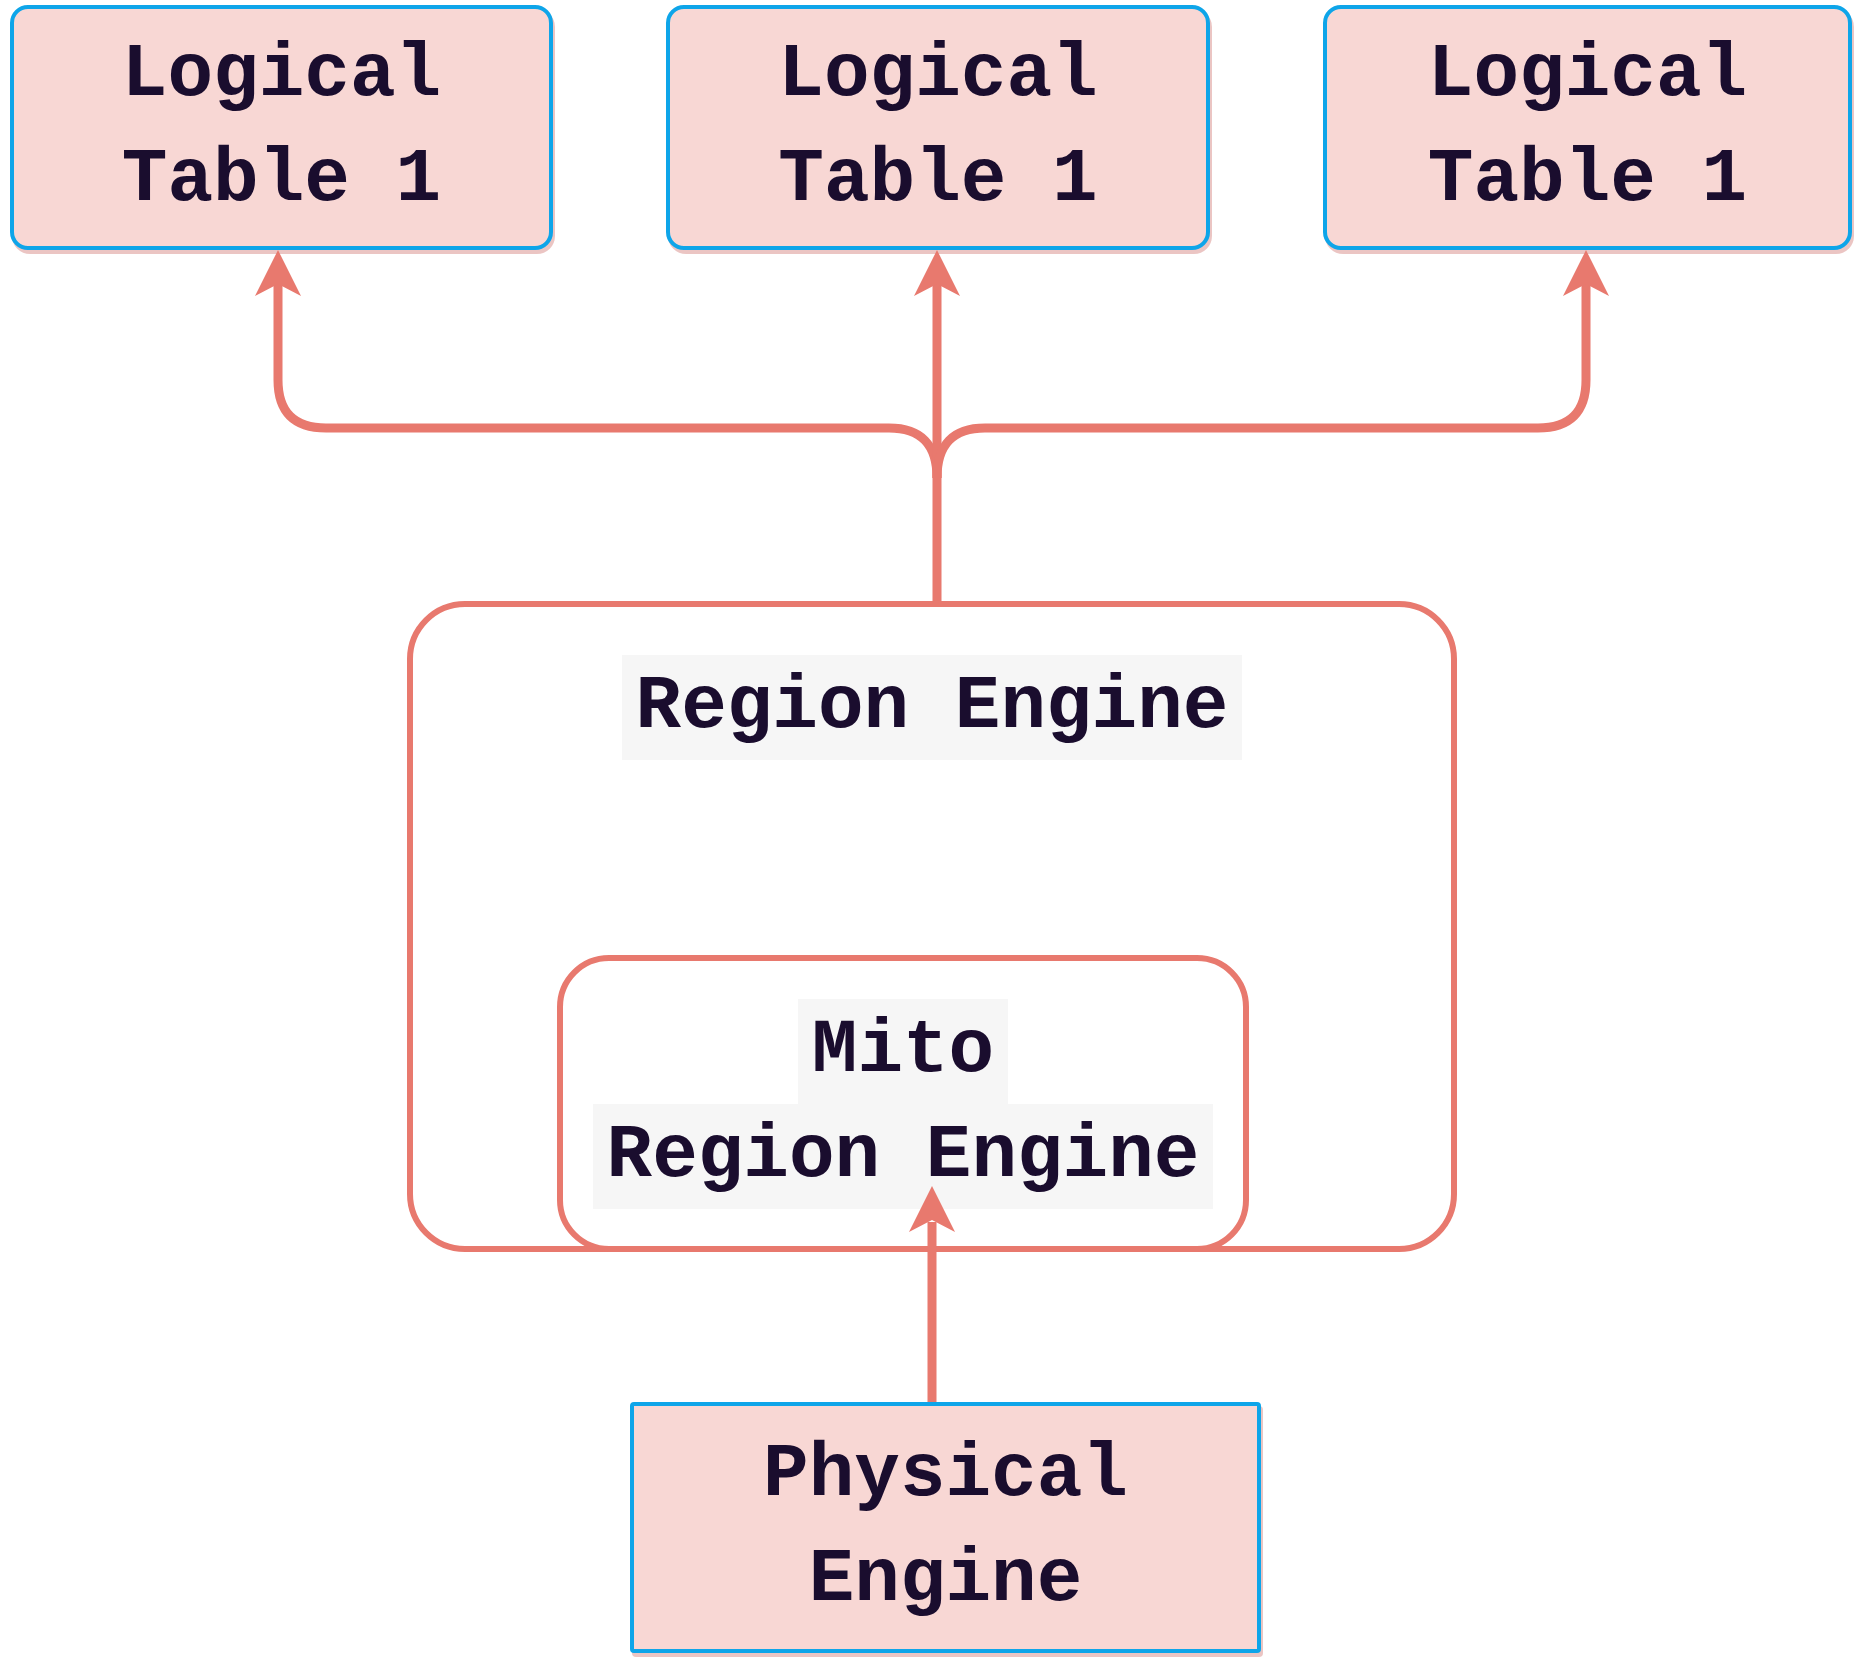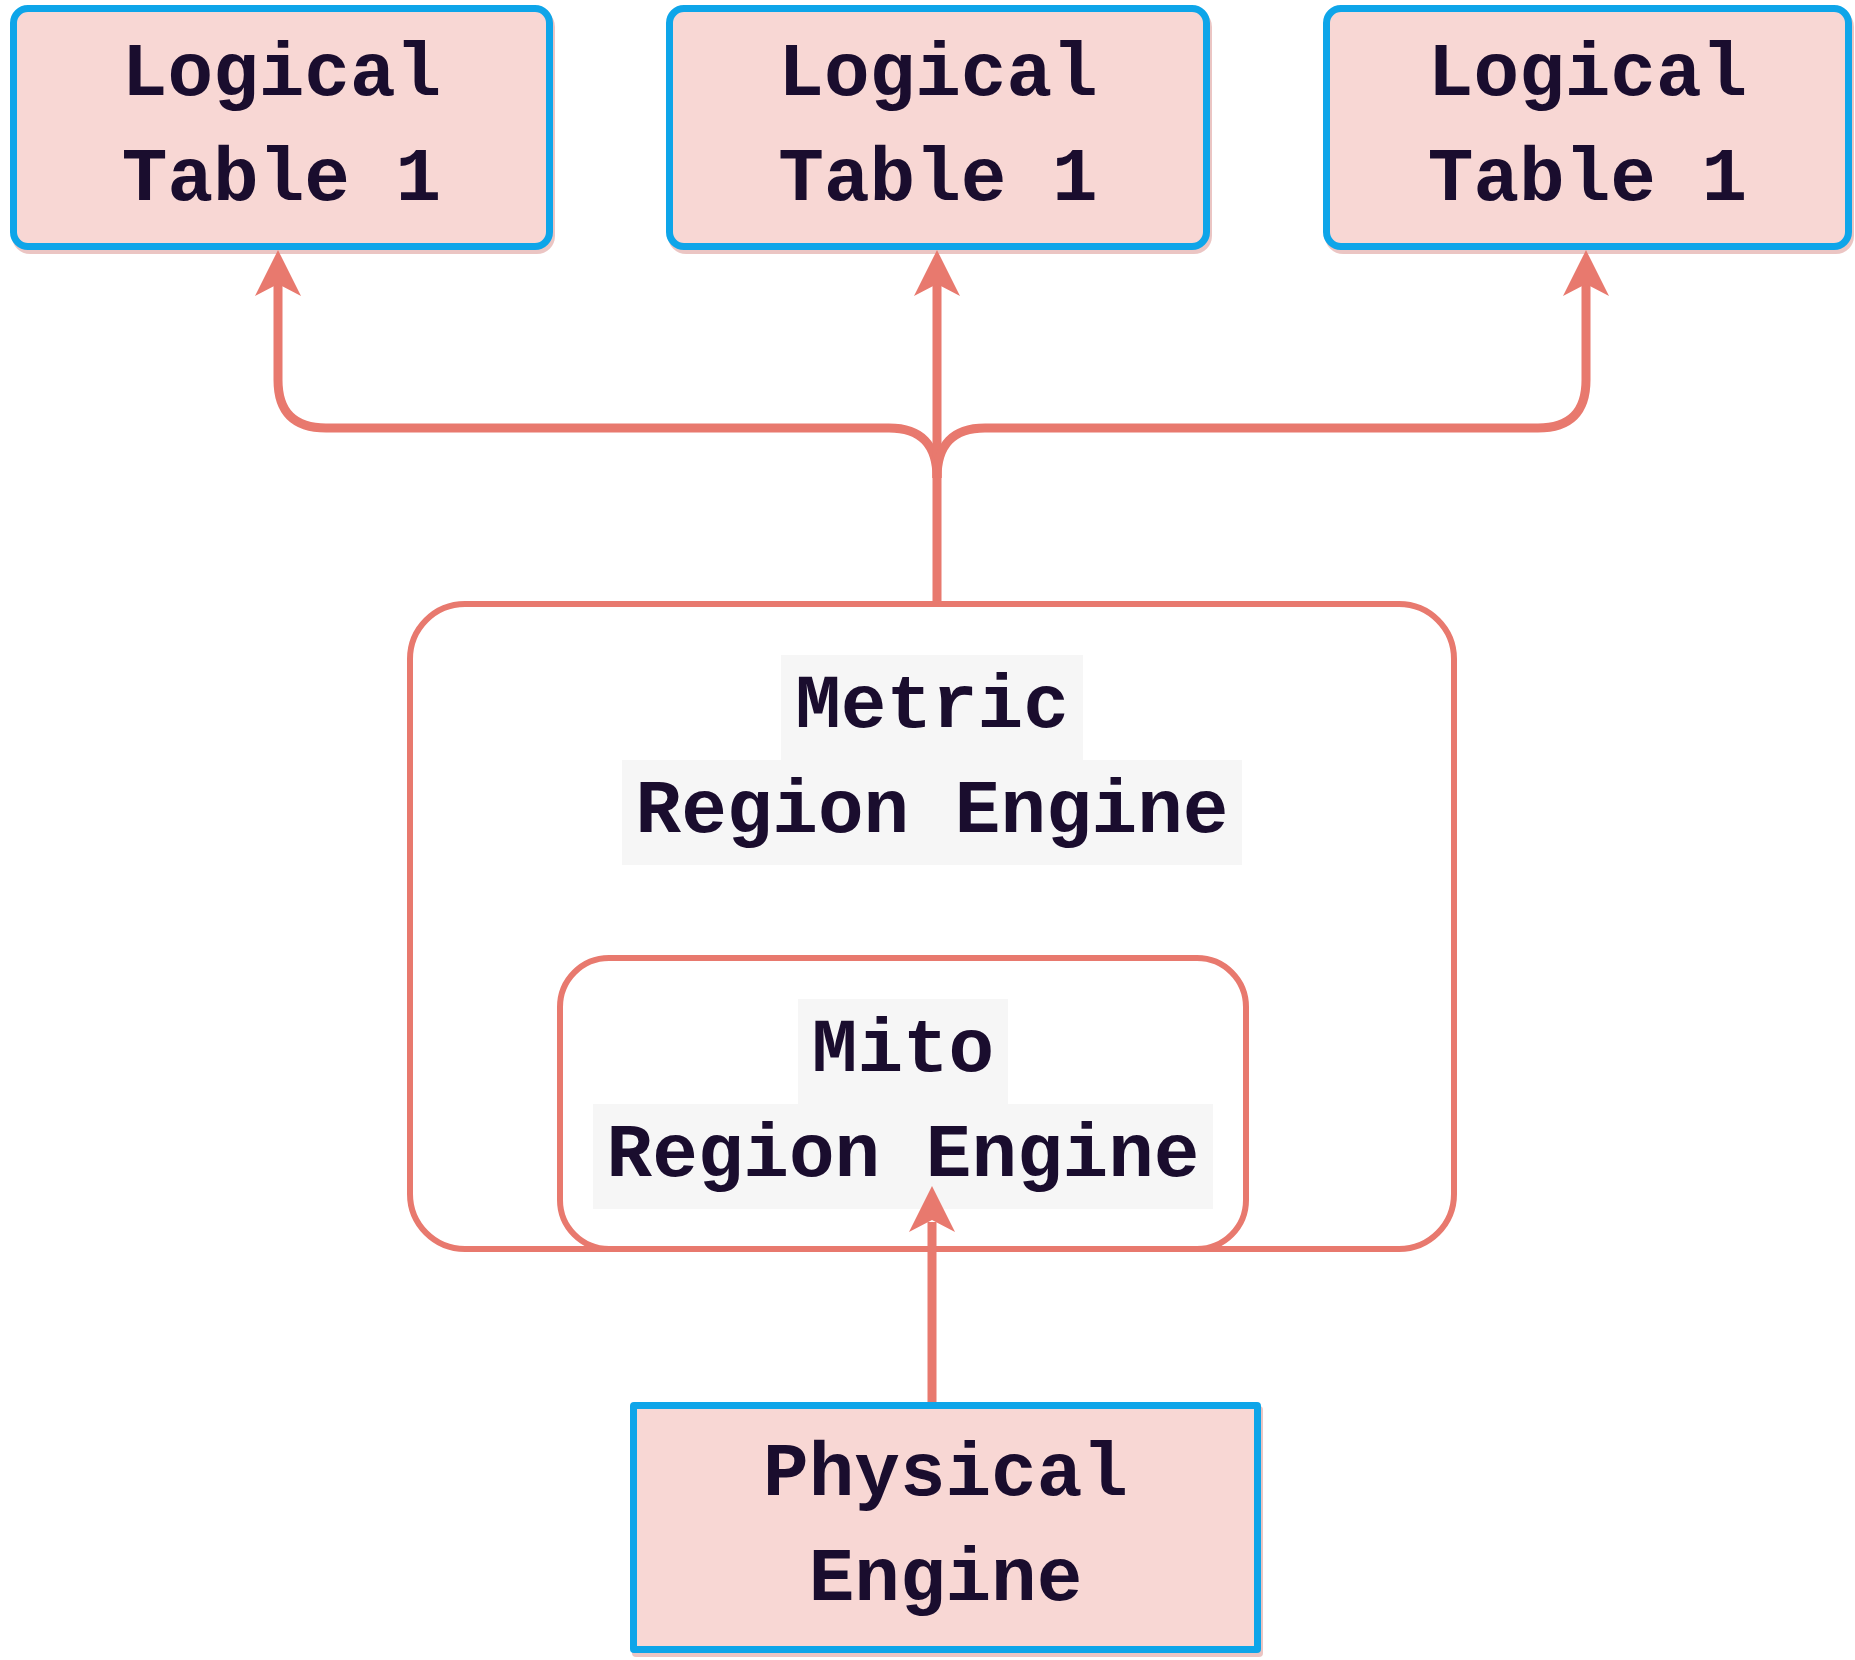--- a/index.html
+++ b/index.html
@@ -23,21 +23,21 @@
     font-size: 76px;
     font-weight: bold;
   }
   .node .line {
     display: inline-block;
     line-height: 105px;
     white-space: pre;
   }
   .node-pink {
     background: #f8d7d4;
-    border: 7px solid #0ea5e9;
+    border: 4px solid #0ea5e9;
     border-radius: 18px;
     box-shadow: 2px 4px 0 rgba(198, 90, 82, 0.35);
     text-align: center;
   }
   .node-white {
     background: #ffffff;
     border: 6px solid #e8796e;
   }
   .engine-label .line {
     background: #f6f6f6;
@@ -82,21 +82,20 @@
     <span class="line">Logical</span>
     <span class="line">Table 1</span>
   </div>
 
   <div class="node node-pink n-logical-c">
     <span class="line">Logical</span>
     <span class="line">Table 1</span>
   </div>
 
   <div class="node node-white engine-label n-metric">
-    <span class="line">Metric</span>
     <span class="line">Region Engine</span>
   </div>
 
   <div class="node node-white engine-label n-mito">
     <span class="line">Mito</span>
     <span class="line">Region Engine</span>
   </div>
 
   <div class="node node-pink n-physical">
     <span class="line">Physical</span>

